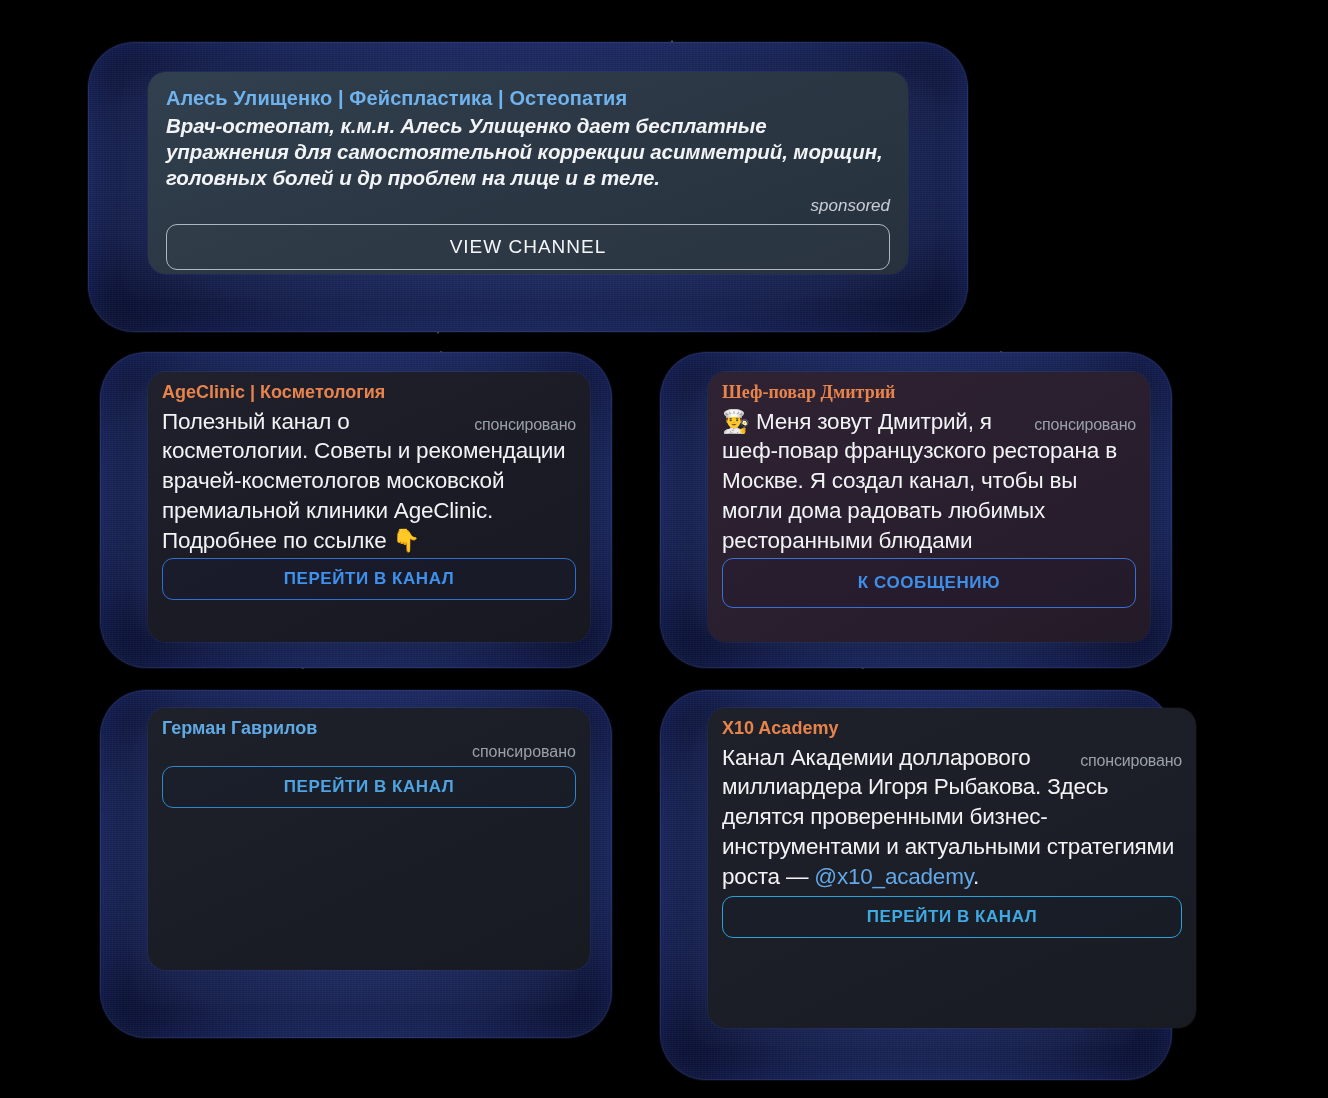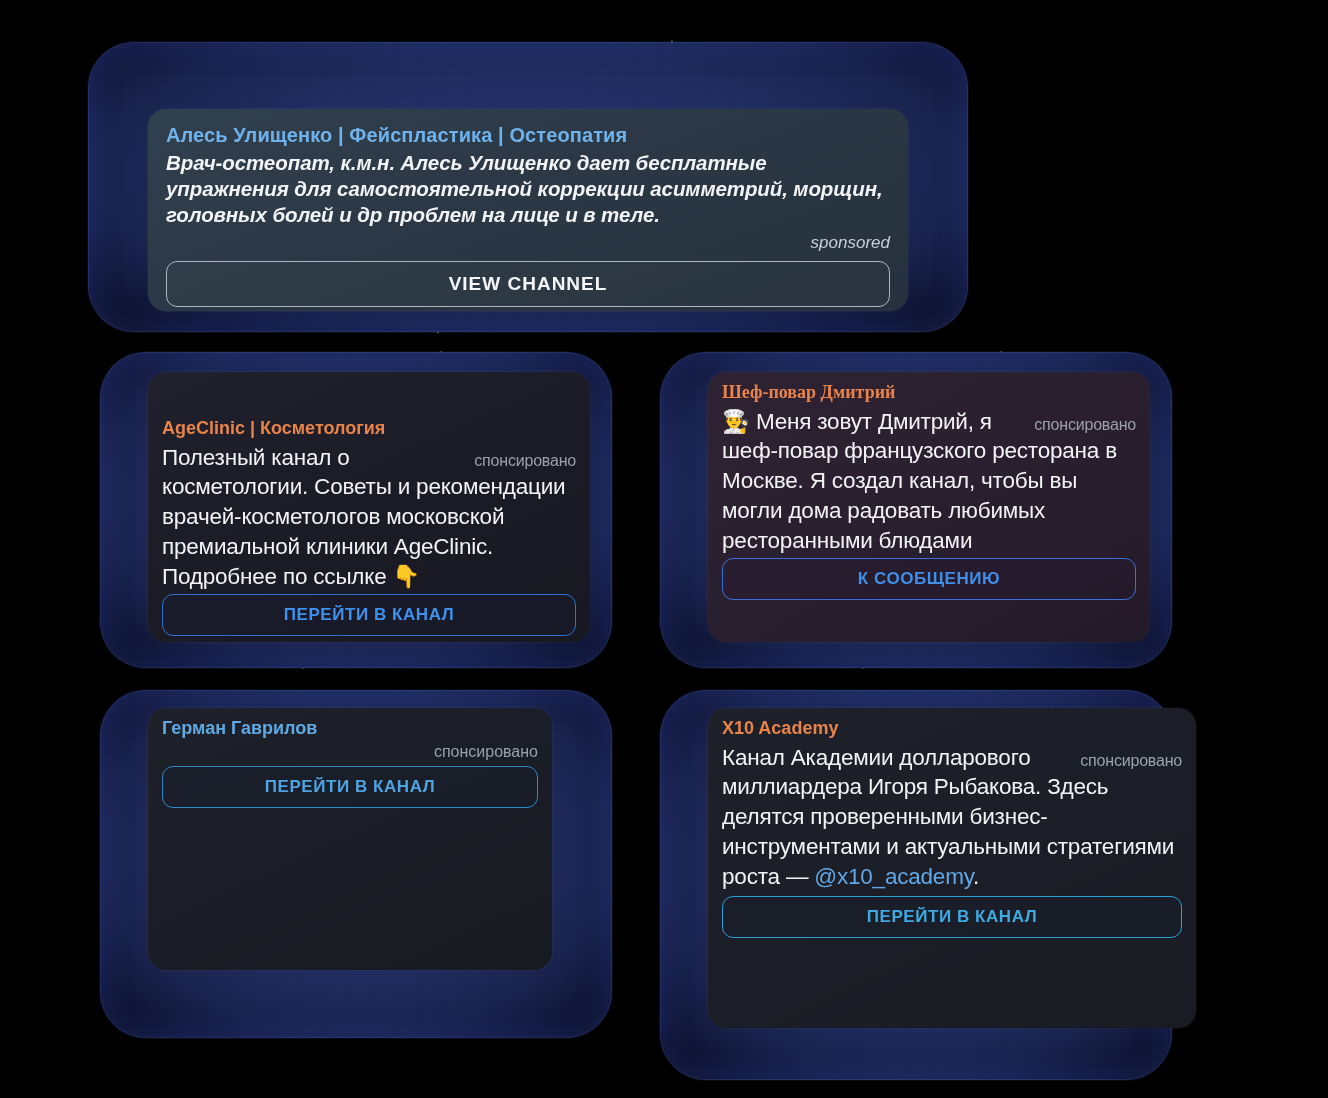--- a/index.html
+++ b/index.html
@@ -112,43 +112,42 @@
     user-select: none;
   }
 
   
   #halo1 { left: 88px;  top: 42px;  width: 880px; height: 290px; }
   #spk1  { left: 78px;  top: 32px;  width: 900px; height: 310px; }
   #card1 {
     left: 148px; top: 72px; width: 760px; height: 202px;
     background: linear-gradient(160deg, #31404f 0%, #2c3845 42%, #26313d 100%);
     padding: 0;
-    margin-top: 37px;
   }
   #card1 .card-inner { padding: 14px 18px 0 18px; }
   #card1 .card-title { color: #6fb2ec; font-size: 20px; letter-spacing: .1px; }
   #card1 .card-body  { font-size: 20.5px; font-weight: 700; line-height: 1.28; letter-spacing: -.1px; font-style: italic; }
   #card1 .spons-row  { text-align: right; margin-top: 4px; }
   #card1 .sponsored  { font-size: 17px; }
   #card1 .btn {
     margin-top: 8px; height: 46px;
     border: 1px solid #aeb6bf;
     color: #f4f6f8; font-size: 19px; letter-spacing: 1px;
     background: rgba(255,255,255,.015);
-    font-weight: 700;
+    font-weight: 400;
   }
 
   
   #halo2 { left: 100px; top: 352px; width: 512px; height: 316px; }
   #spk2  { left: 90px;  top: 342px; width: 532px; height: 336px; }
   #card2 {
     left: 148px; top: 372px; width: 442px; height: 270px;
     background: linear-gradient(155deg, #21212d 0%, #1b1b26 55%, #181821 100%);
   }
-  #card2 .card-inner { padding: 18px 14px 0 14px; margin-top: 28px; }
+  #card2 .card-inner { padding: 10px 14px 0 14px; }
   #card2 .card-title { color: #e8844b; font-size: 18px; }
   #card2 .card-body  { font-size: 22.5px; line-height: 1.325; letter-spacing: -.2px; }
   #card2 .sponsored  { font-size: 16px; }
   #card2 .btn {
     margin-top: 2px; height: 42px;
     border: 1px solid #2e6fd0; color: #3f91ee; font-size: 17px;
     background: rgba(20,30,60,.20);
   }
 
   
@@ -156,30 +155,30 @@
   #spk3  { left: 650px; top: 342px; width: 532px; height: 336px; }
   #card3 {
     left: 708px; top: 372px; width: 442px; height: 270px;
     background: linear-gradient(150deg, #2f2333 0%, #2b2030 40%, #281d2c 70%, #231a28 100%);
   }
   #card3 .card-inner { padding: 10px 14px 0 14px; }
   #card3 .card-title { color: #e8844b; font-size: 18px; font-family: Liberation Serif, serif; }
   #card3 .card-body  { font-size: 22.5px; line-height: 1.325; letter-spacing: -.2px; }
   #card3 .sponsored  { font-size: 16px; }
   #card3 .btn {
-    margin-top: 2px; height: 42px;
+    margin-top: 2px; height: 50px;
     border: 1px solid #3a6fd8; color: #3f8ee8; font-size: 17px;
     background: rgba(30,25,48,.25);
   }
 
   
   #halo4 { left: 100px; top: 690px; width: 512px; height: 348px; }
   #spk4  { left: 90px;  top: 680px; width: 532px; height: 368px; }
   #card4 {
-    left: 148px; top: 708px; width: 404px; height: 262px;
+    left: 148px; top: 708px; width: 442px; height: 262px;
     background: linear-gradient(155deg, #1e212a 0%, #1a1d25 55%, #171a21 100%);
   }
   #card4 .card-inner { padding: 10px 14px 0 14px; }
   #card4 .card-title { color: #5fa9e4; font-size: 18px; }
   #card4 .card-body  { font-size: 22.5px; line-height: 1.325; letter-spacing: -.2px; }
   #card4 .spons-row  { text-align: right; margin-top: 2px; }
   #card4 .sponsored  { font-size: 16px; }
   #card4 .btn {
     margin-top: 5px; height: 42px;
     border: 1px solid #2f86c9; color: #4fa3e0; font-size: 17px;

